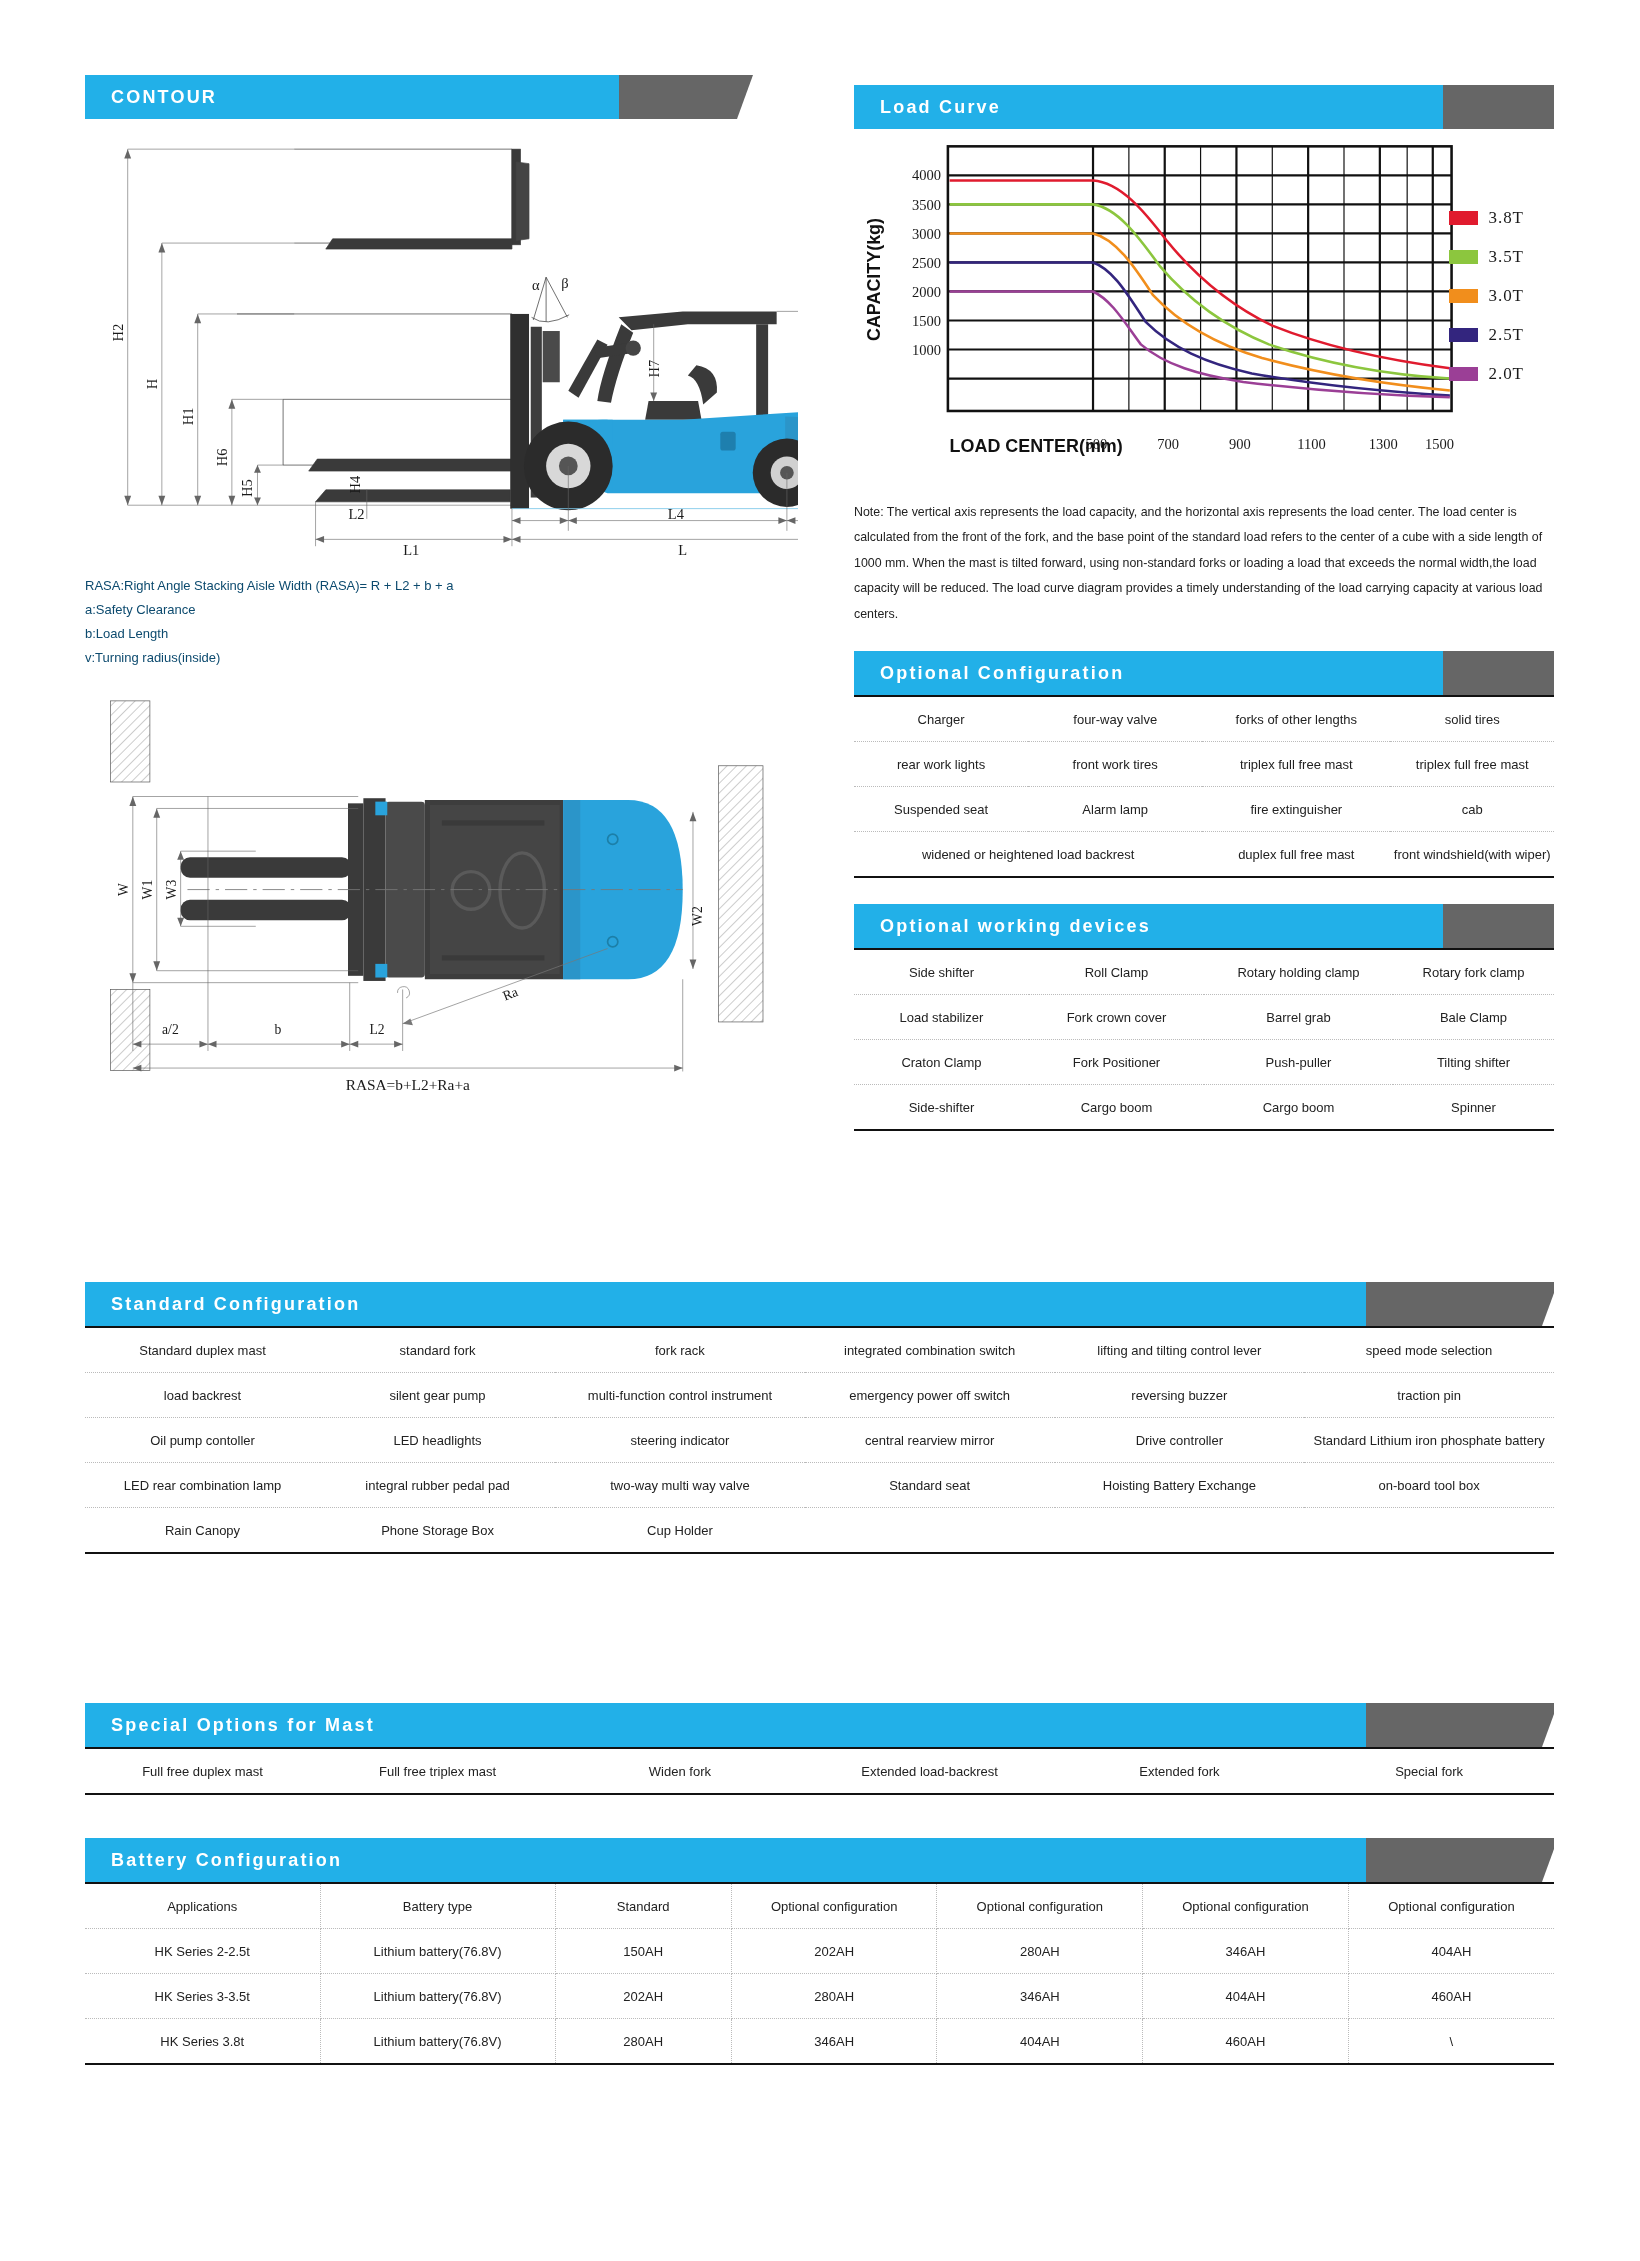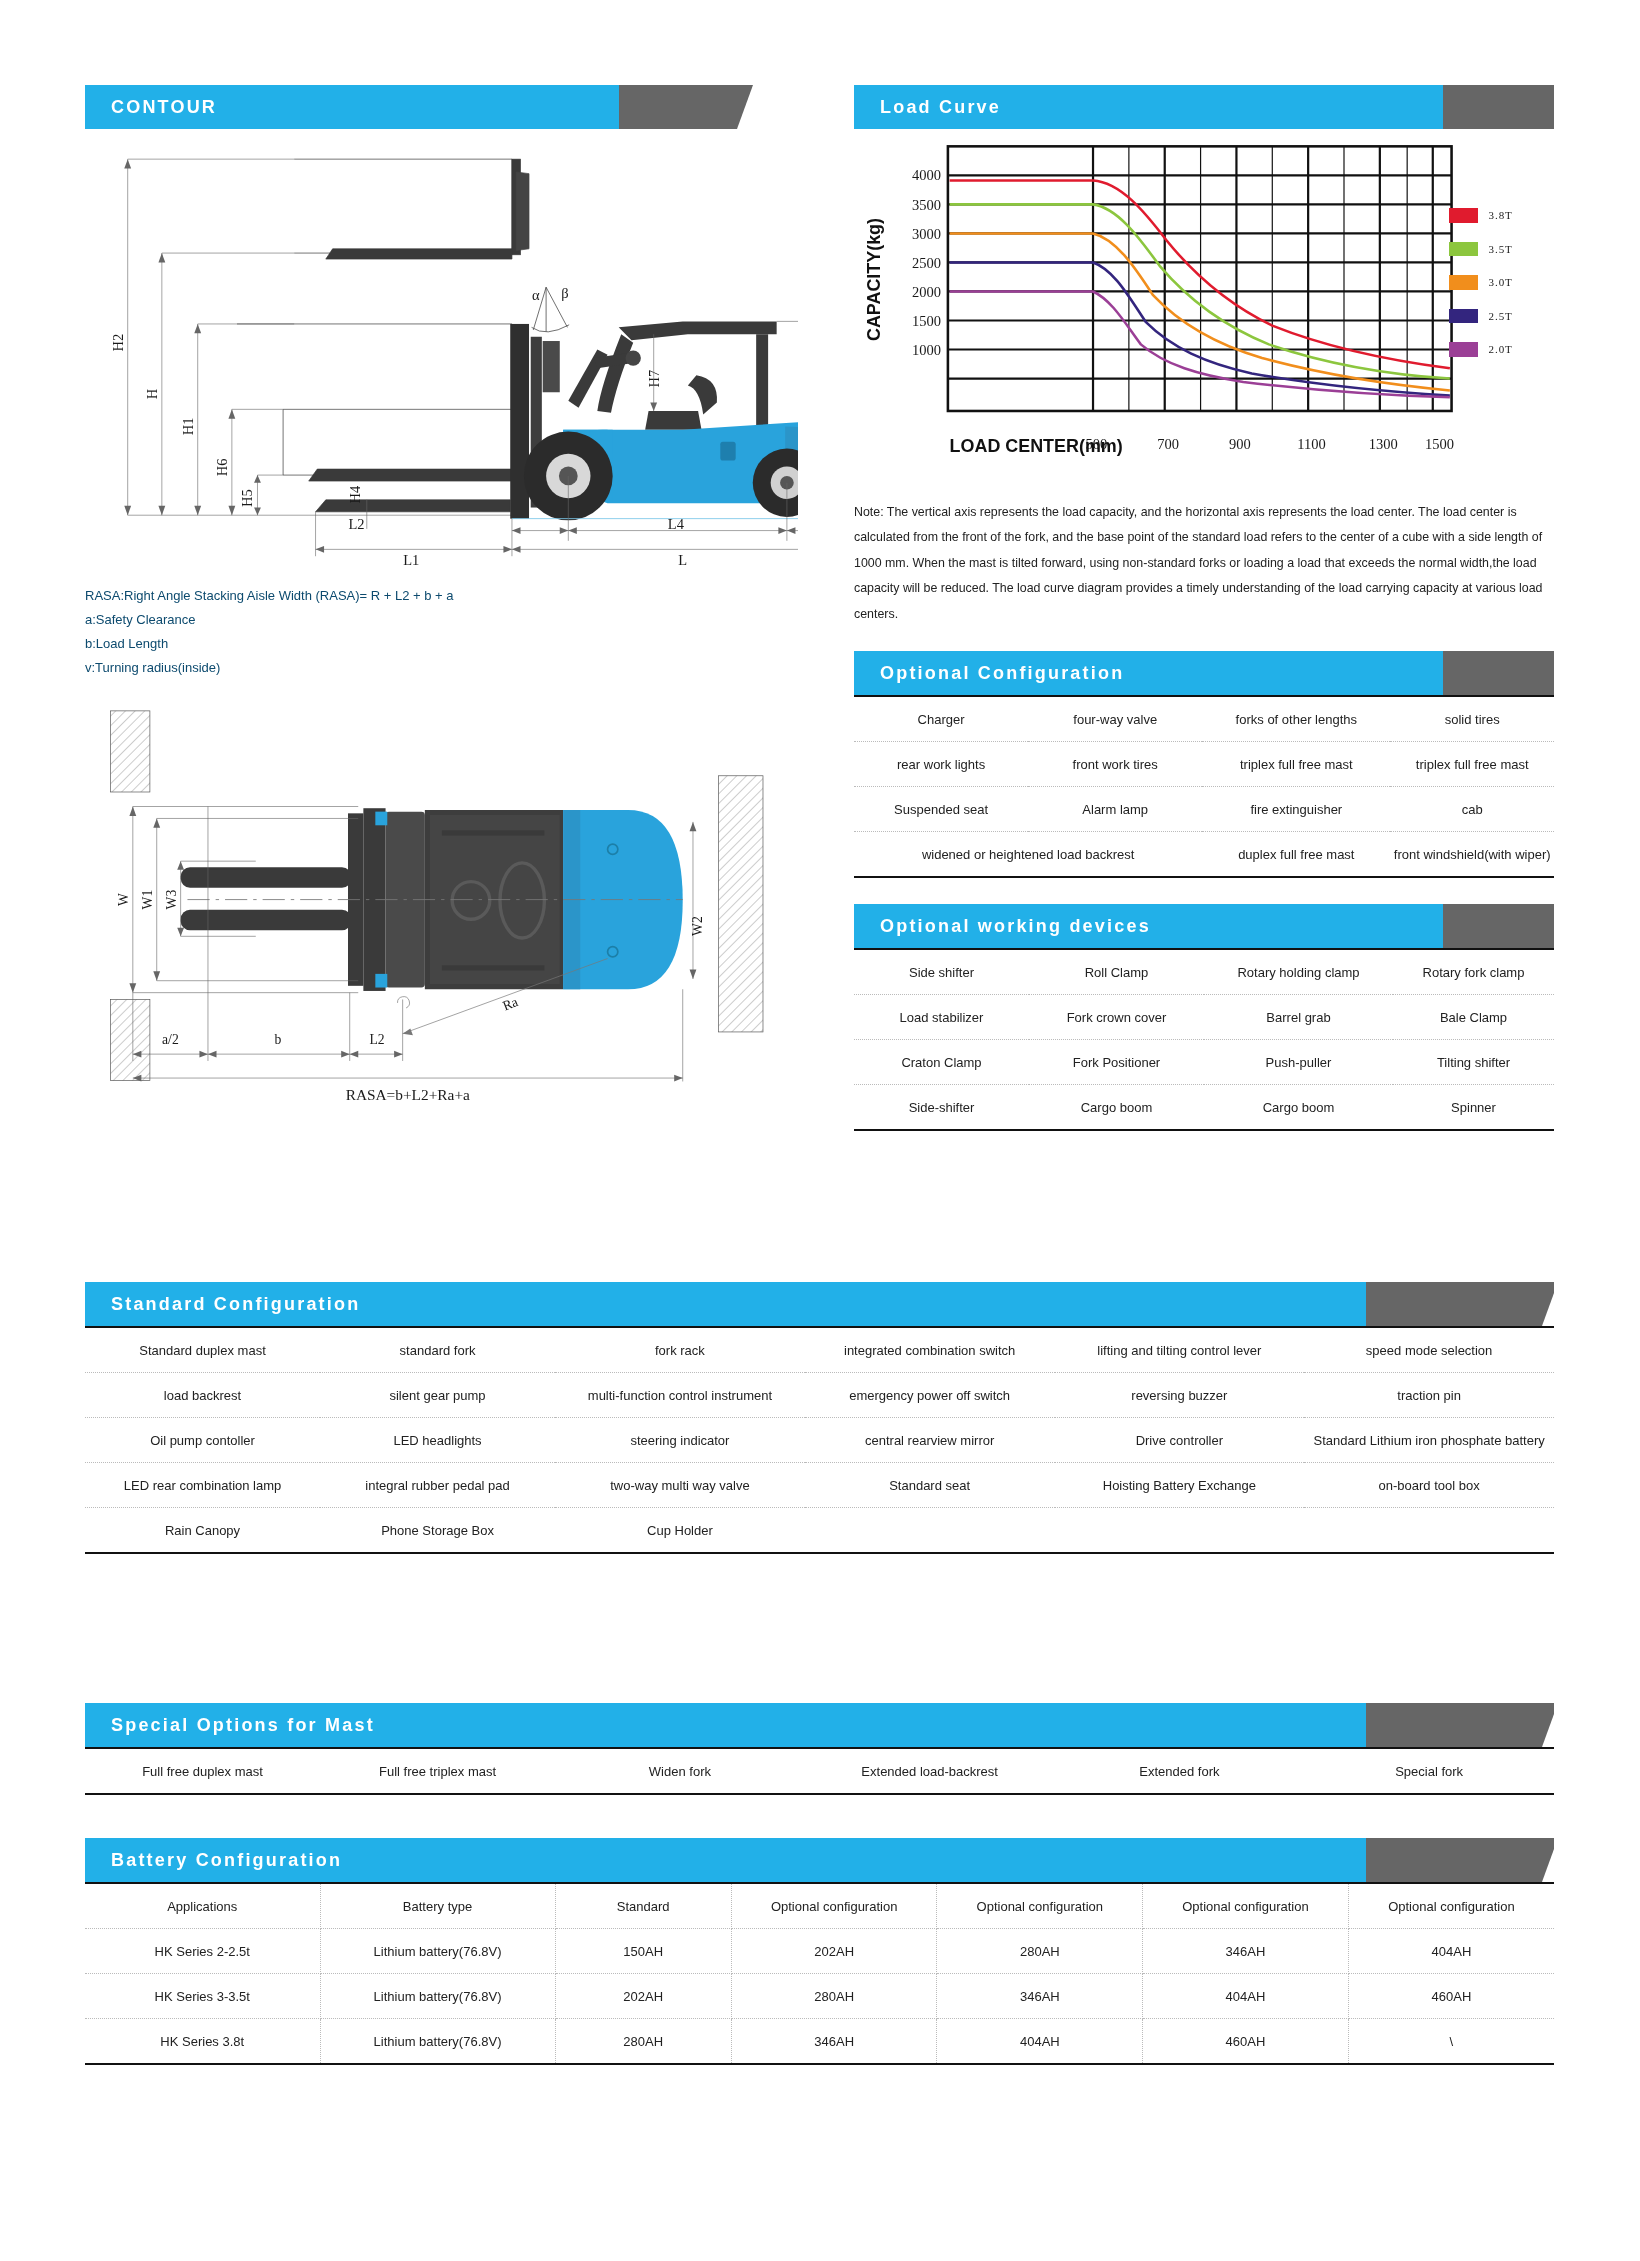--- a/index.html
+++ b/index.html
@@ -55,21 +55,21 @@
     padding: 14.5px 3.4px;
     border-bottom: 0.9px dotted #bbbbbb;
     white-space: nowrap;
   }
   .tbl tr:last-child td { border-bottom: none; }
   .rule-top { border-top: 2.6px solid #111; }
   .rule-bot { border-bottom: 2.6px solid #111; }
 
   
   #page { position: relative; width: 1640px; height: 2261px; }
-  .col-left  { position: absolute; left: 85px;  top: 85px;  width: 713px; }
+  .col-left  { position: absolute; left: 85px;  top: 75px;  width: 713px; }
   .col-right { position: absolute; left: 854px; top: 85px;  width: 700px; }
 
   
   .drawing { width: 100%; display: block; }
 
   .note {
     font-size: 12.4px;
     line-height: 2.05;
     color: #222;
     margin-top: 12px;
@@ -80,21 +80,21 @@
   
   .chartwrap { position: relative; width: 700px; height: 359px; }
   .legendbox {
     position: absolute;
     right: 1.7px;
     top: 79px;
     width: 103px;
   }
   .legrow { display: flex; align-items: center; margin-bottom: 19px; }
   .legsw { width: 29px; height: 14.5px; margin-right: 10.3px; }
-  .leglbl { font-family: "Liberation Serif", serif; font-size: 11px; color: #1a1a1a; letter-spacing: 0.9px; text-align: right; }
+  .leglbl { font-family: "Liberation Serif", serif; font-size: 17px; color: #1a1a1a; letter-spacing: 0.9px; text-align: right; }
 
   
   .col-full { position: absolute; left: 85px; width: 1469px; }
 </style>
 </head>
 <body>
 
 <div id="page">
 
   <div class="col-left">

